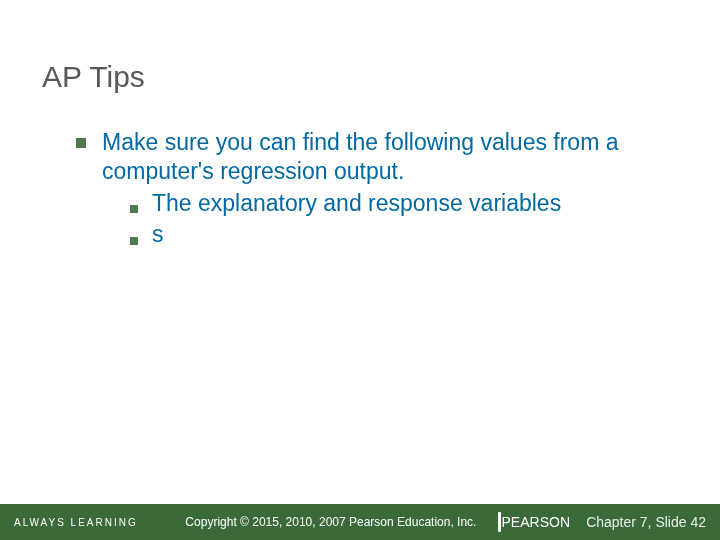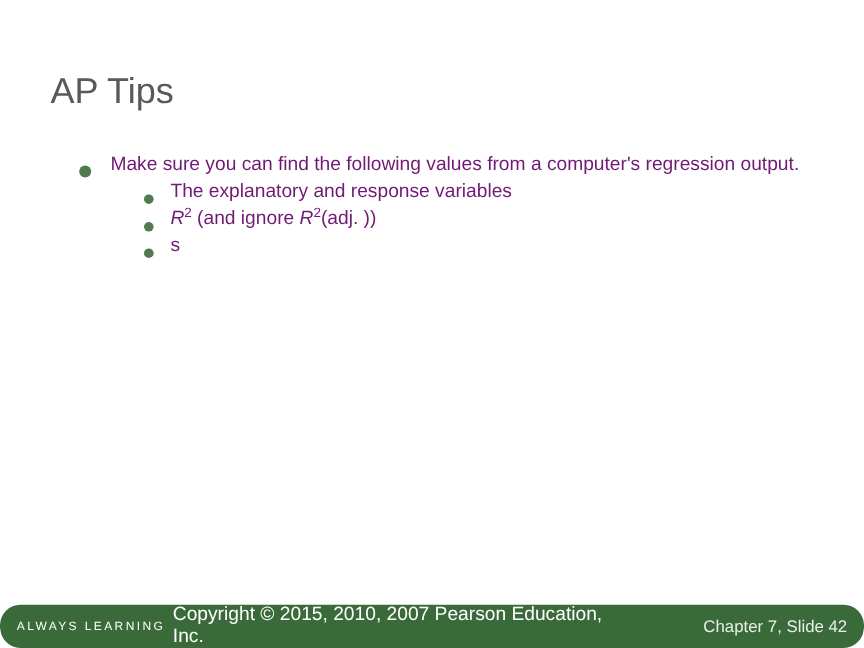--- a/index.html
+++ b/index.html
@@ -1,31 +1,31 @@
 <!DOCTYPE html>
 <html><head>
 <meta charset="utf-8">
 <style>
-  * { margin: 0; padding: 0; box-sizing: border-box; border-radius: 17px; }
+  * { margin: 0; padding: 0; box-sizing: border-box; }
   html, body { width: 720px; height: 540px; font-family: Arial, Helvetica, sans-serif; background: #fff; overflow: hidden; }
   .slide { position: relative; width: 720px; height: 540px; background: #fff; }
   .title { position: absolute; left: 42px; top: 60px; font-size: 30px; color: #595959; font-weight: 400; }
-  .body { position: absolute; left: 66px; top: 128px; width: 620px; font-size: 16px; color: #701a75; line-height: 1.28; }
+  .body { position: absolute; left: 76px; top: 128px; width: 620px; font-size: 23px; color: #0369a1; line-height: 1.28; }
   .item-l1 { display: flex; align-items: flex-start; }
   .bullet { flex: 0 0 auto; width: 10px; height: 10px; background: #4f7b4f; margin-top: 10px; margin-right: 16px; }
   .item-l1 .text { flex: 1 1 auto; }
   .sublist { margin-left: 54px; margin-top: 2px; }
   .item-l2 { display: flex; align-items: center; margin-top: 2px; }
   .bullet-sm { flex: 0 0 auto; width: 8px; height: 8px; background: #4f7b4f; margin-top: 11px; margin-right: 14px; }
   .item-l2 .text { flex: 1 1 auto; }
   .r-italic { font-style: italic; }
   sup { font-size: 0.7em; vertical-align: super; line-height: 0; }
   .footer { position: absolute; left: 0; bottom: 0; width: 720px; height: 36px; background: #3a6a3a; display: flex; align-items: center; color: #fff; font-size: 11px; }
   .always { margin-left: 14px; letter-spacing: 2px; font-size: 10px; font-weight: 300; }
-  .copyright { position: absolute; left: 50%; transform: translateX(-60%); color: #fff; font-size: 16px; }
+  .copyright { position: absolute; left: 50%; transform: translateX(-60%); color: #fff; font-size: 12px; }
   .pearson { position: absolute; right: 150px; top: 0; height: 36px; display: flex; align-items: center; font-size: 14px; font-weight: 400; color: #fff; }
   .p-bar { display: inline-block; width: 3px; height: 20px; background: #fff; margin-right: 1px; border-radius: 1px; }
   .p-brand { letter-spacing: 0px; }
   .chapter { position: absolute; right: 14px; color: #e8efe8; font-size: 14px; }
 </style>
 </head>
 <body>
 
 <div class="slide">
   <div class="title">AP Tips</div>
@@ -35,29 +35,27 @@
       <span class="bullet"></span>
       <span class="text">Make sure you can find the following values from a computer's regression output.</span>
     </div>
     <div class="sublist">
       <div class="item-l2">
         <span class="bullet-sm"></span>
         <span class="text">The explanatory and response variables</span>
       </div>
       <div class="item-l2">
         <span class="bullet-sm"></span>
-        <span class="text">
-          <span class="r-italic">R</span><sup>2</sup><span> (and ignore </span><span class="r-italic">R</span><sup>2</sup><span>(adj. ))</span>
-        </span>
-      </div>
-      <div class="item-l2">
-        <span class="bullet-sm"></span>
         <span class="text">s</span>
       </div>
     </div>
   </div>
 
   <div class="footer">
     <span class="always">ALWAYS LEARNING</span>
     <span class="copyright">Copyright © 2015, 2010, 2007 Pearson Education, Inc.</span>
+    <span class="pearson">
+      <span class="p-bar"></span>
+      <span class="p-brand">PEARSON</span>
+    </span>
     <span class="chapter">Chapter 7, Slide 42</span>
   </div>
 </div>
 
 </body></html>

